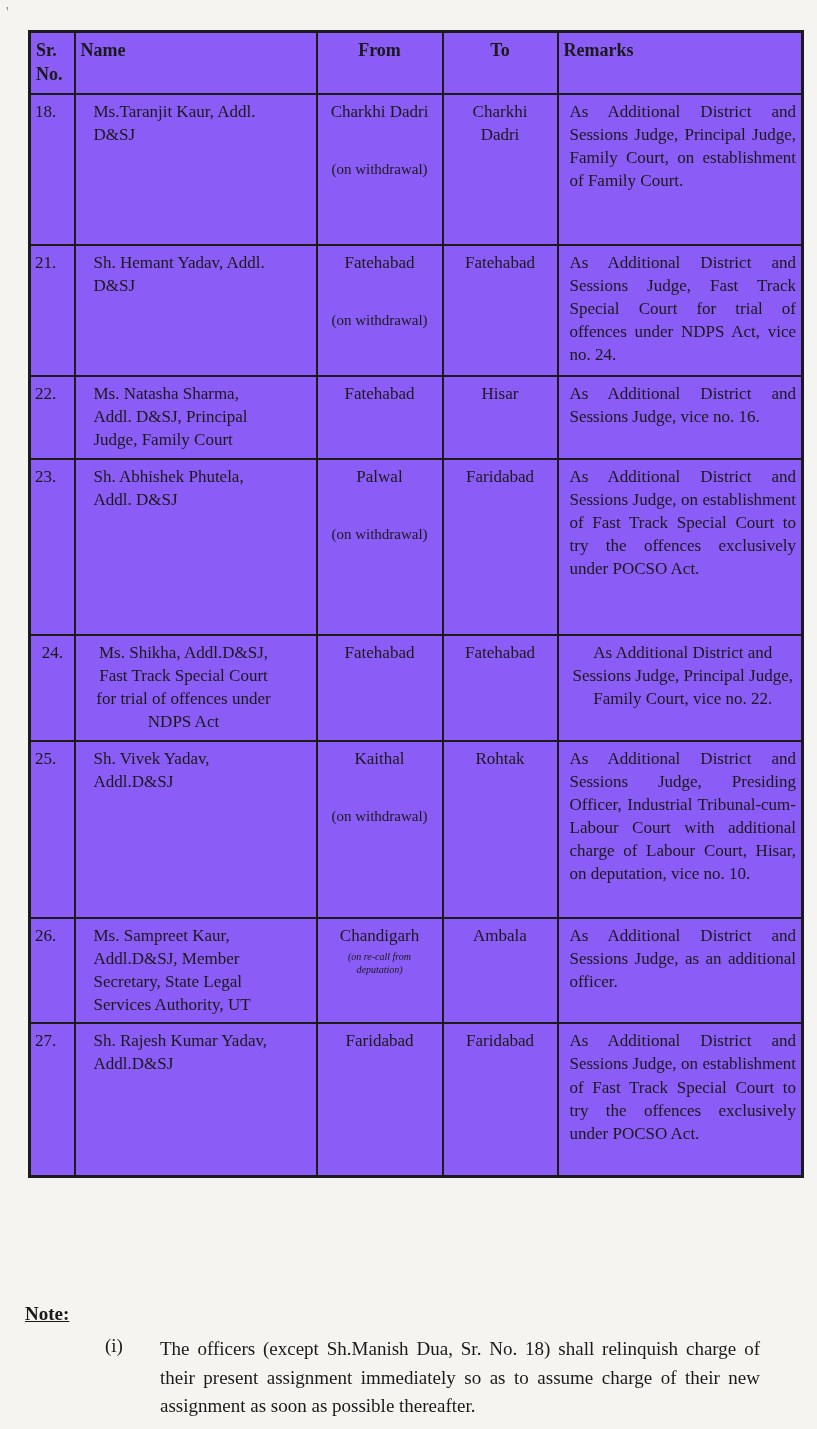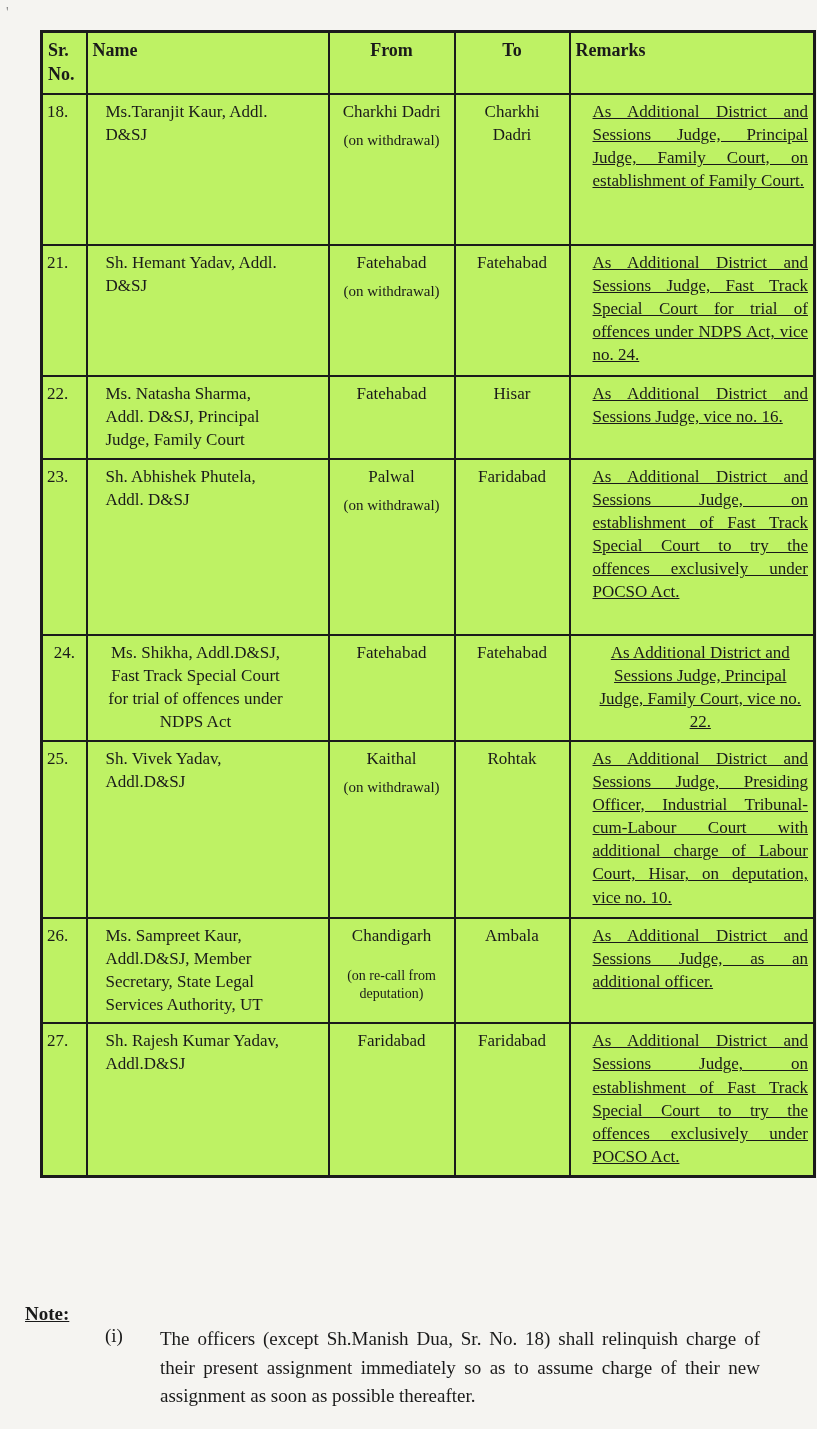--- a/index.html
+++ b/index.html
@@ -18,27 +18,27 @@
   .speck {
     position: absolute;
     left: 6px;
     top: 4px;
     font-size: 15px;
     color: #8a8a8a;
     user-select: none;
   }
   table.transfer-table {
     position: absolute;
-    left: 40px;
+    left: 28px;
     top: 30px;
     width: 773px;
     border-collapse: collapse;
     table-layout: fixed;
     border: 3px solid #1b1b1b;
-    background: #bef264;
+    background: #8b5cf6;
   }
   col.col-sr      { width: 45px;  }
   col.col-name    { width: 242px; }
   col.col-from    { width: 126px; }
   col.col-to      { width: 115px; }
   col.col-remarks { width: 245px; }
 
   th, td {
     border: 2.5px solid #1b1b1b;
     vertical-align: top;
@@ -53,30 +53,31 @@
     height: 48px;
     padding-top: 5px;
   }
   .h-sr, .h-name, .h-remarks { text-align: left; padding-left: 5px; }
   .h-from, .h-to { text-align: center; }
 
   td.c-sr { padding-left: 4px; text-align: left; }
   td.c-name { padding-left: 18px; padding-right: 42px; text-align: left; }
   td.c-from { text-align: center; padding-left: 11px; padding-right: 11px; }
   td.c-to { text-align: center; padding-left: 13px; padding-right: 13px; }
-  td.c-remarks { text-align: justify; padding-left: 22px; padding-right: 5px; text-decoration: underline; }
+  td.c-remarks { text-align: justify; padding-left: 11px; padding-right: 5px; }
 
   .from-note {
     font-size: 15px;
-    margin-top: 8px;
+    margin-top: 37px;
     line-height: 1.25;
   }
   .from-note.tight {
-    margin-top: 20px;
-    font-size: 14px;
+    margin-top: 4px;
+    font-size: 10px;
+    font-style: italic;
   }
 
   
   tr.r0 td { height: 138px; }
   tr.r1 td { height: 119px; }
   tr.r2 td { height: 118px; }
   tr.r3 td { height: 70px;  }
   tr.r4 td { height: 163px; }
   tr.r5 td { height: 93px; text-align: center;  }
   tr.r6 td { height: 164px; }
@@ -86,21 +87,21 @@
   .note-section {
     position: absolute;
     left: 25px;
     top: 1303px;
     width: 770px;
   }
   .note-heading {
     font-weight: bold;
     font-size: 19px;
     text-decoration: underline;
-    margin-bottom: 0;
+    margin-bottom: 10px;
   }
   .note-item {
     display: flex;
     padding-left: 80px;
   }
   .note-label {
     font-size: 19px;
     width: 32px;
     flex: 0 0 32px;
     margin-right: 23px;

